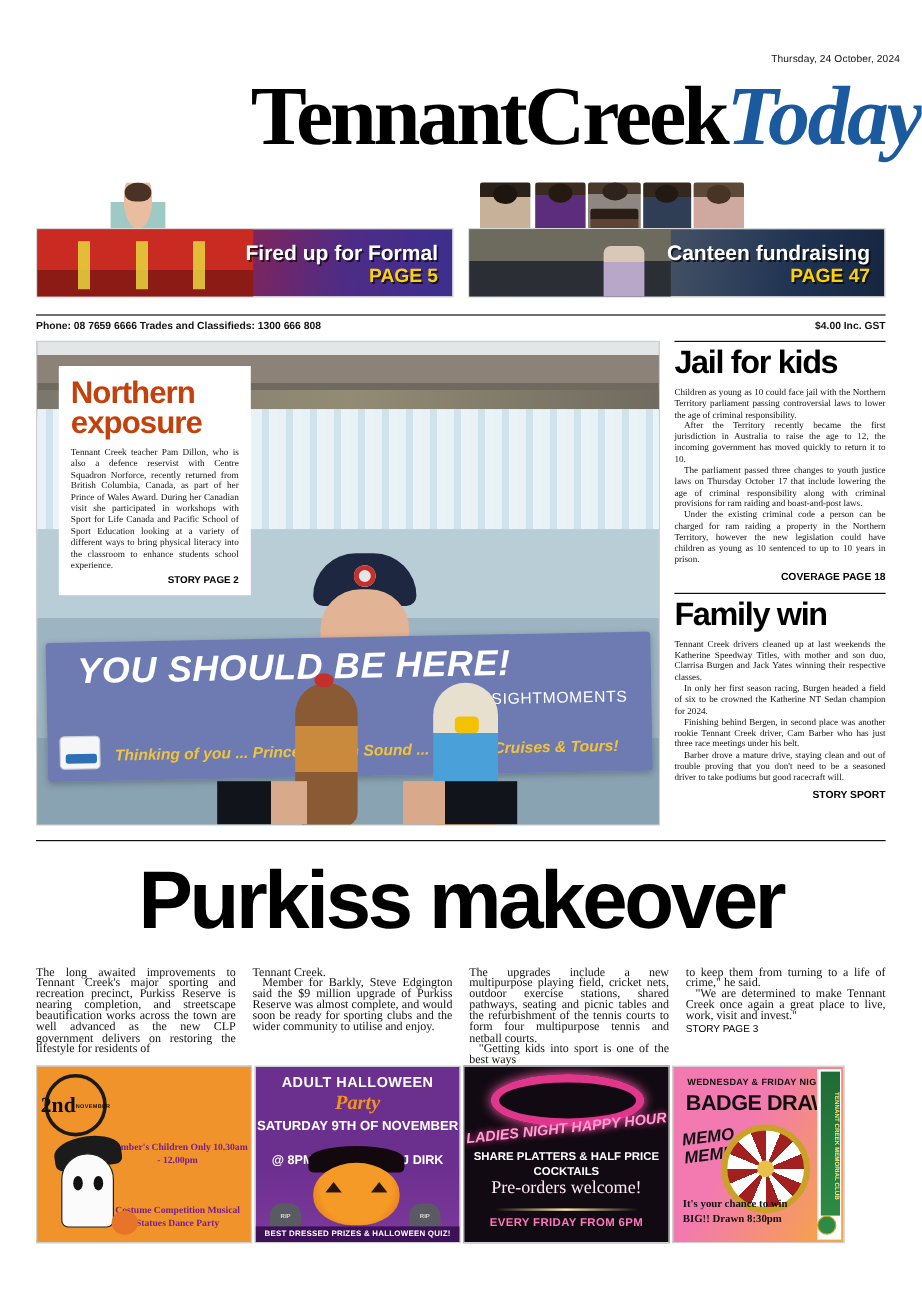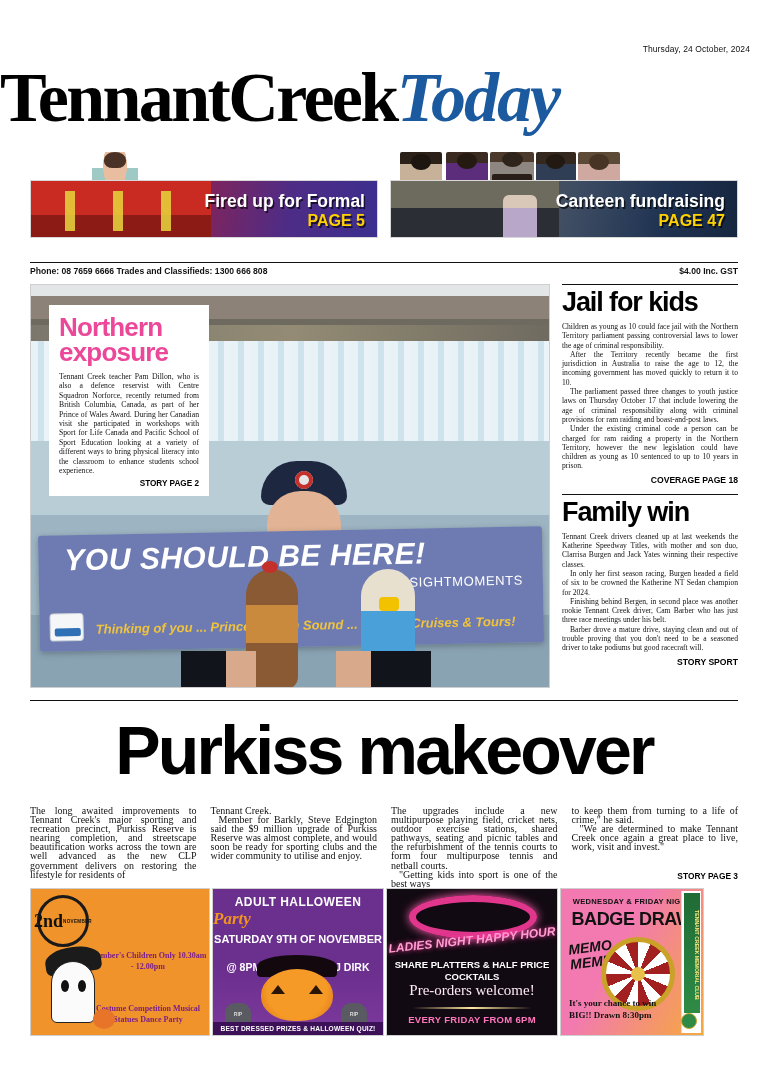--- a/index.html
+++ b/index.html
@@ -15,21 +15,21 @@
   
   .dateline {
     position:absolute; top:44px; right:18px;
     font-family:"Liberation Sans", sans-serif;
     font-size:8.5px; color:#111; letter-spacing:.1px;
   }
 
   
   .masthead {
     position:absolute; top:64px; left:0; width:768px; height:68px;
-    text-align:left; white-space:nowrap;
+    text-align:right; white-space:nowrap;
   }
   .mast-a {
     font-family:"Liberation Serif", serif;
     font-weight:700; font-size:70px; color:#000;
     letter-spacing:-2.6px; line-height:68px;
     display:inline-block; vertical-align:middle;
   }
   .mast-b {
     font-family:"Liberation Serif", serif;
     font-weight:700; font-style:italic; font-size:70px;
@@ -65,21 +65,21 @@
   .g4 { left:492px; top:22px; width:40px; height:38px;
     background:linear-gradient(#2a1f18 0 22%, #5d4332 22% 100%); }
   .g5 { left:536px; width:40px; height:60px;
     background:linear-gradient(#33271e 0 20%, #2f3d55 20% 100%); }
   .g5::before{content:"";position:absolute;left:10px;top:2px;width:19px;height:15px;background:#211912;border-radius:50%;}
   .g6 { left:578px; width:42px; height:60px;
     background:linear-gradient(#5d4a36 0 20%, #cfa9a0 20% 100%); }
   .g6::before{content:"";position:absolute;left:11px;top:2px;width:20px;height:16px;background:#473425;border-radius:50%;}
 
   
-  .teasers { position:absolute; top:180px; left:30px; width:708px; height:46px;text-decoration:underline; }
+  .teasers { position:absolute; top:190px; left:30px; width:708px; height:46px;text-decoration:underline; }
   .teaser {
     position:absolute; top:0; height:58px; overflow:hidden;
     border:1px solid #d8d8d8;
   }
   .teaser-left  { left:0px;   width:348px;
     background:linear-gradient(100deg,#b4261f 0 30%,#7b2560 52%,#4d2c86 74%,#3c2f8e 100%); }
   .teaser-right { left:360px; width:348px;
     background:linear-gradient(100deg,#5a5a52 0 26%,#3f4d63 52%,#1f3352 78%,#16263f 100%); }
 
   .teaser-left::before {
@@ -227,21 +227,21 @@
     background:linear-gradient(90deg,#11141a 0 18%, #d9a98b 18% 30%, transparent 30% 62%, #d9a98b 62% 76%, #11141a 76% 100%);
   }
 
   
   .capbox {
     position:absolute; left:18px; top:20px; width:160px;
     background:#fff; padding:10px 10px 8px 10px; z-index:6;
   }
   .cap-h {
     font-family:"Liberation Sans", sans-serif;
-    font-weight:700; font-size:26px; line-height:25px; color:#ec4899;
+    font-weight:700; font-size:26px; line-height:25px; color:#c2410c;
     letter-spacing:-.8px; margin-bottom:7px;
   }
   .cap-p {
     font-family:"Liberation Serif", serif;
     font-size:7.7px; line-height:9.4px; color:#111; text-align:justify;
   }
   .cap-more {
     font-family:"Liberation Sans", sans-serif;
     font-weight:700; font-size:8.2px; color:#000;
     text-align:right; margin-top:4px;
@@ -283,21 +283,21 @@
   }
   .pcol { width:169px; }
   .pcol p {
     font-family:"Liberation Serif", serif;
     font-size:10px; line-height:9.1px; color:#111; text-align:justify;
     text-indent:8px;
   }
   .pcol p.first { text-indent:0; }
   .pcol .more {
     font-family:"Liberation Sans", sans-serif;
-    font-weight:700; font-size:8.4px; text-align:right; color:#000; margin-top:20px;
+    font-weight:400; font-size:8.4px; text-align:left; color:#000; margin-top:1px;
   }
 
   
   .adstrip {
     position:absolute; top:888px; left:30px; width:708px; height:148px;
     display:flex; gap:2px;
   }
   .ad { position:relative; overflow:hidden; border:1px solid #cfcfcf; }
   .ad1 { width:180px; background:#f0932a; }
   .ad2 { width:172px; background:linear-gradient(180deg,#6b2f8e 0 55%, #7d3a9c 100%); }
@@ -343,21 +343,21 @@
   }
 
   
   .a2-l1 {
     position:absolute; top:6px; left:0; width:100%;
     text-align:center; font-family:"Liberation Sans", sans-serif;
     font-weight:700; font-size:12px; color:#fff; letter-spacing:.4px;
   }
   .a2-l2 {
     position:absolute; top:20px; left:0; width:100%;
-    text-align:left; font-family:"Liberation Serif", serif;
+    text-align:center; font-family:"Liberation Serif", serif;
     font-style:italic; font-weight:700; font-size:17px; color:#f0931f;
   }
   .a2-l3 {
     position:absolute; top:44px; left:0; width:100%;
     text-align:center; font-family:"Liberation Sans", sans-serif;
     font-weight:700; font-size:11px; line-height:13px; color:#fff;
   }
   .a2-l4 {
     position:absolute; top:72px; left:0; width:100%;
     text-align:center; font-family:"Liberation Sans", sans-serif;

